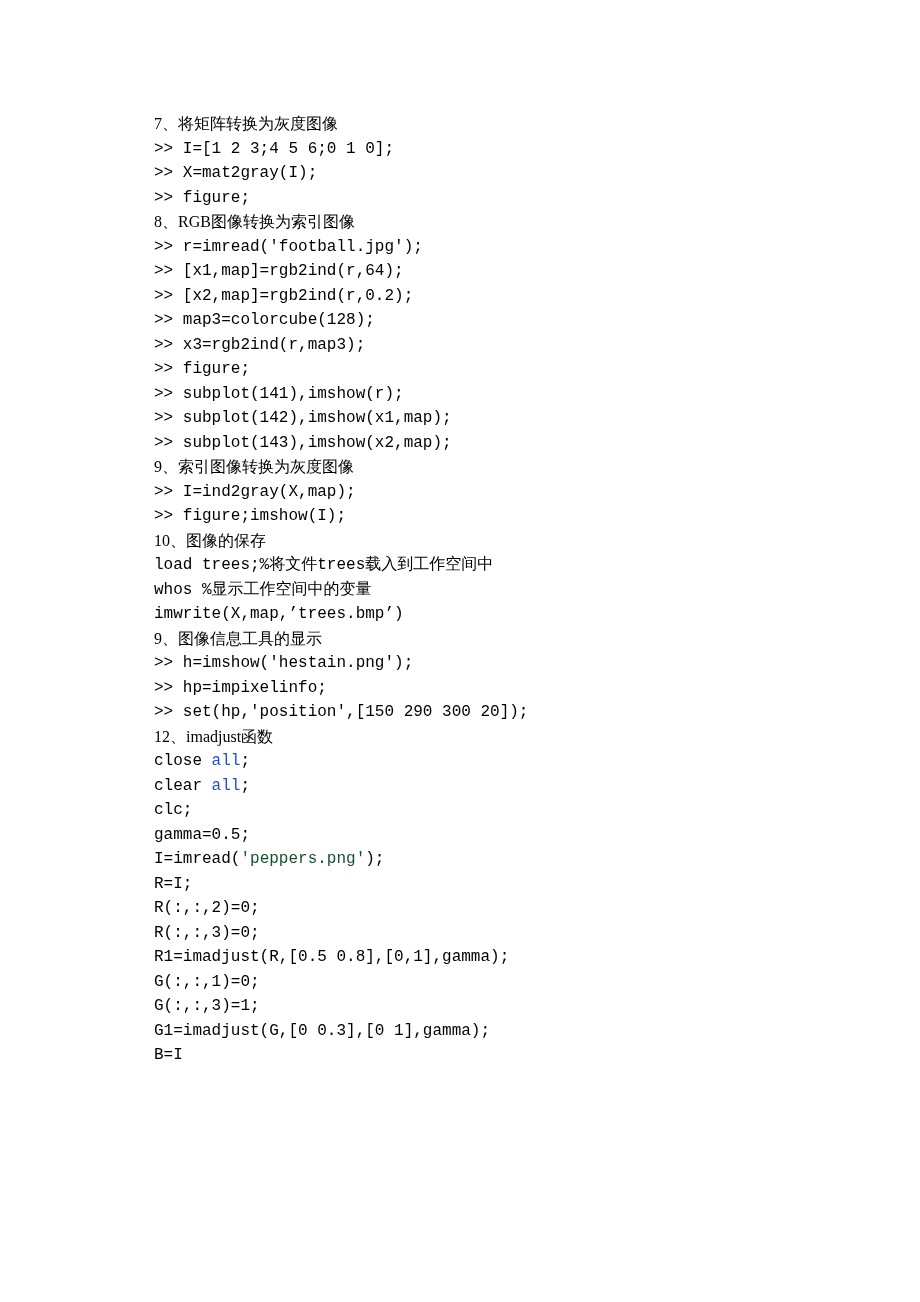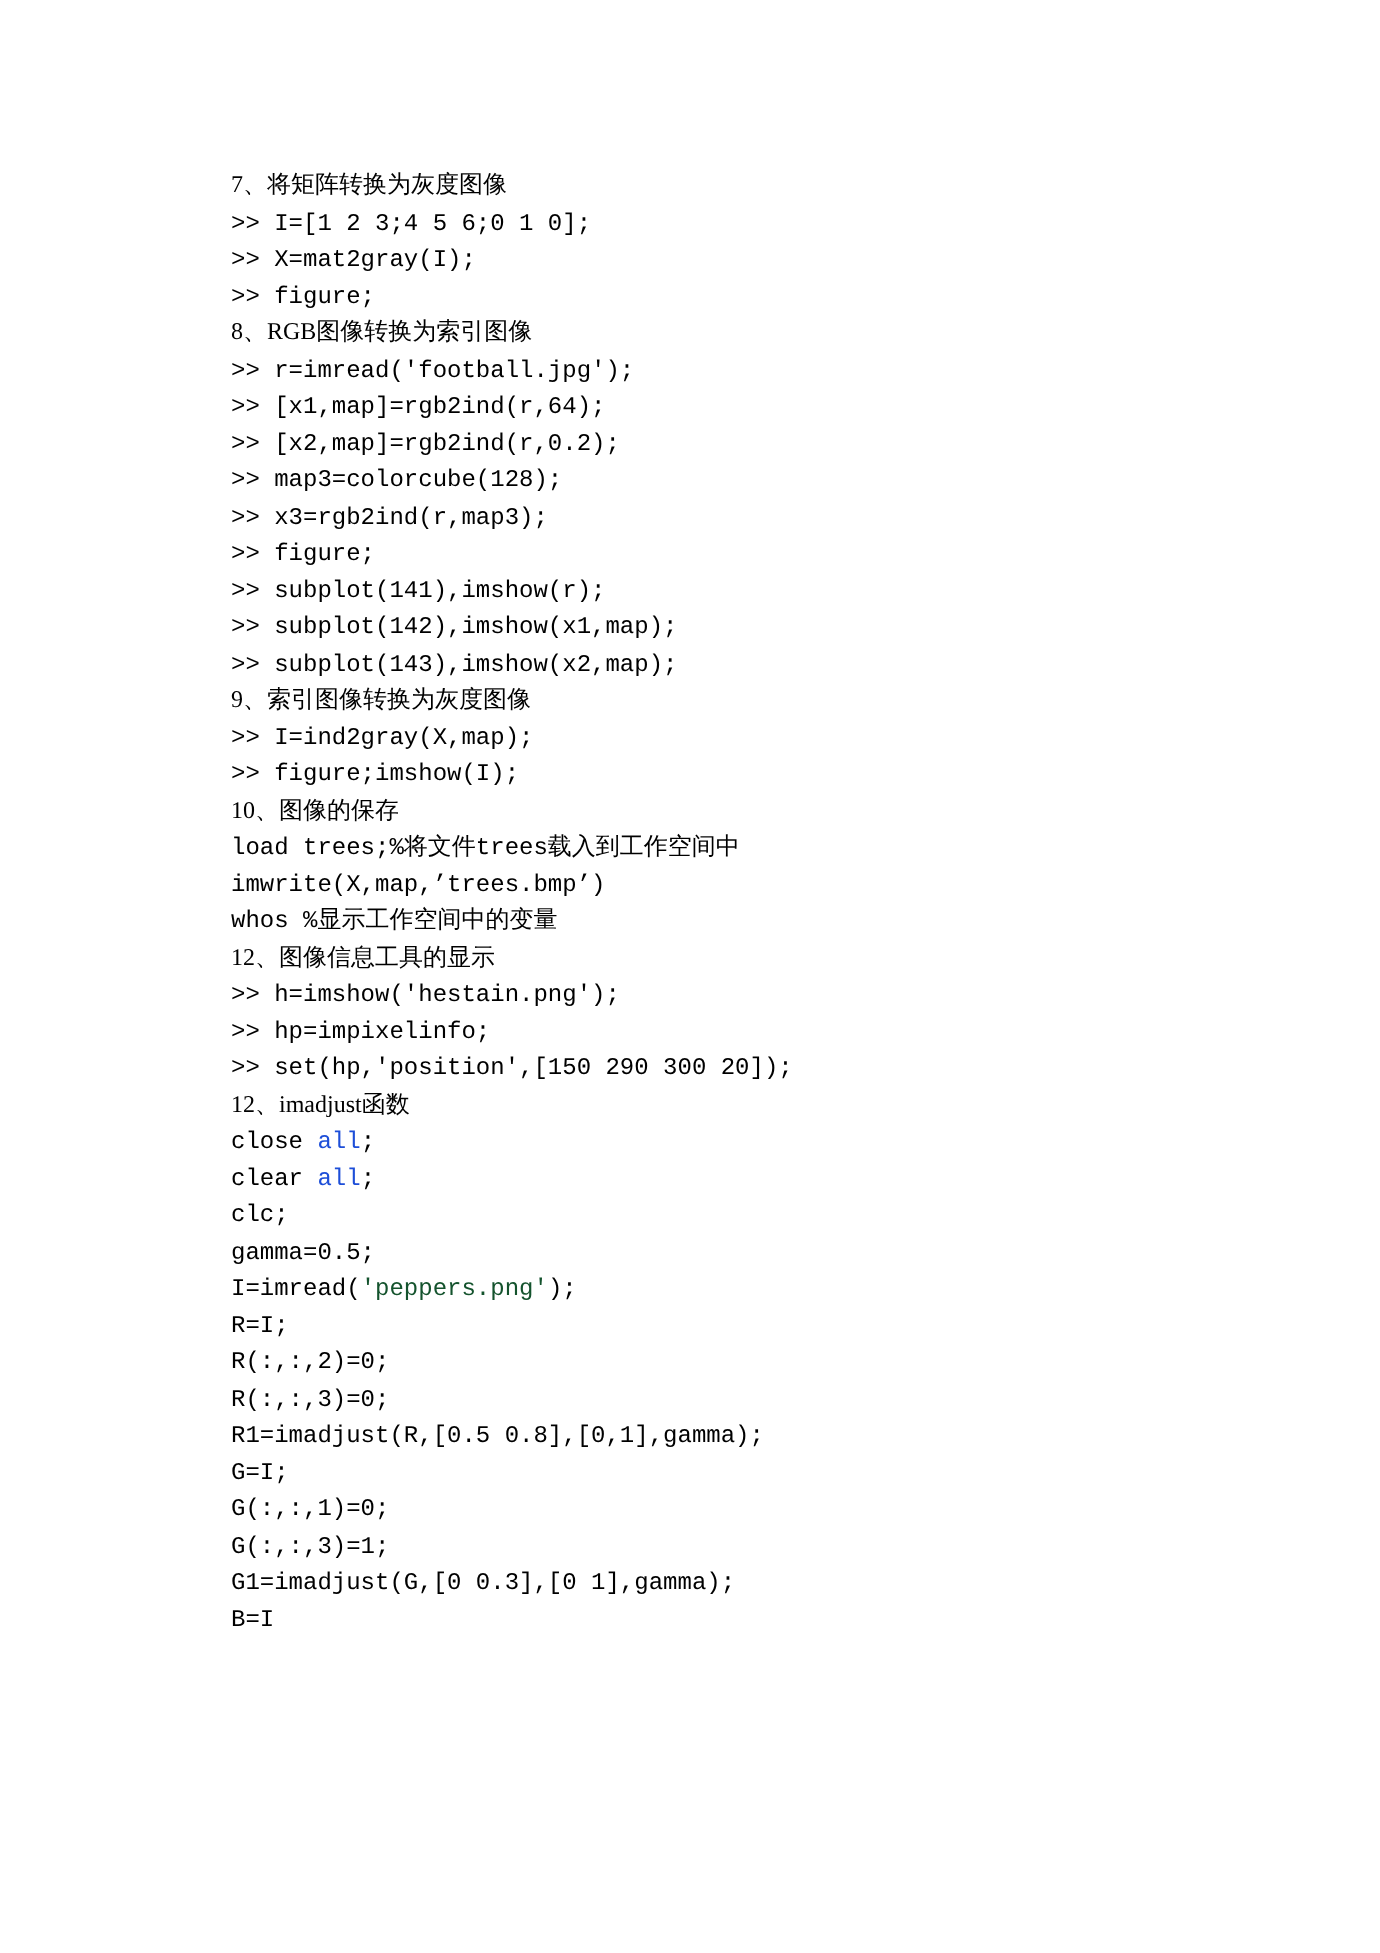--- a/index.html
+++ b/index.html
@@ -42,34 +42,33 @@
     <div class="line"><span>&gt;&gt; x3=rgb2ind(r,map3);</span></div>
     <div class="line"><span>&gt;&gt; figure;</span></div>
     <div class="line"><span>&gt;&gt; subplot(141),imshow(r);</span></div>
     <div class="line"><span>&gt;&gt; subplot(142),imshow(x1,map);</span></div>
     <div class="line"><span>&gt;&gt; subplot(143),imshow(x2,map);</span></div>
     <div class="line hdr"><span>9、索引图像转换为灰度图像</span></div>
     <div class="line"><span>&gt;&gt; I=ind2gray(X,map);</span></div>
     <div class="line"><span>&gt;&gt; figure;imshow(I);</span></div>
     <div class="line hdr"><span>10、图像的保存</span></div>
     <div class="line"><span>load trees;%将文件trees载入到工作空间中</span></div>
+    <div class="line"><span>whos %显示工作空间中的变量</span></div>
     <div class="line"><span>imwrite(X,map,’trees.bmp’)</span></div>
-    <div class="line"><span>whos %显示工作空间中的变量</span></div>
-    <div class="line hdr"><span>12、图像信息工具的显示</span></div>
+    <div class="line hdr"><span>9、图像信息工具的显示</span></div>
     <div class="line"><span>&gt;&gt; h=imshow('hestain.png');</span></div>
     <div class="line"><span>&gt;&gt; hp=impixelinfo;</span></div>
     <div class="line"><span>&gt;&gt; set(hp,'position',[150 290 300 20]);</span></div>
     <div class="line hdr"><span>12、imadjust函数</span></div>
     <div class="line"><span>close </span><span class="kw">all</span><span>;</span></div>
     <div class="line"><span>clear </span><span class="kw">all</span><span>;</span></div>
     <div class="line"><span>clc;</span></div>
     <div class="line"><span>gamma=0.5;</span></div>
     <div class="line"><span>I=imread(</span><span class="str">'peppers.png'</span><span>);</span></div>
     <div class="line"><span>R=I;</span></div>
     <div class="line"><span>R(:,:,2)=0;</span></div>
     <div class="line"><span>R(:,:,3)=0;</span></div>
     <div class="line"><span>R1=imadjust(R,[0.5 0.8],[0,1],gamma);</span></div>
-    <div class="line"><span>G=I;</span></div>
     <div class="line"><span>G(:,:,1)=0;</span></div>
     <div class="line"><span>G(:,:,3)=1;</span></div>
     <div class="line"><span>G1=imadjust(G,[0 0.3],[0 1],gamma);</span></div>
     <div class="line"><span>B=I</span></div>
   </div>
 
 </body></html>

